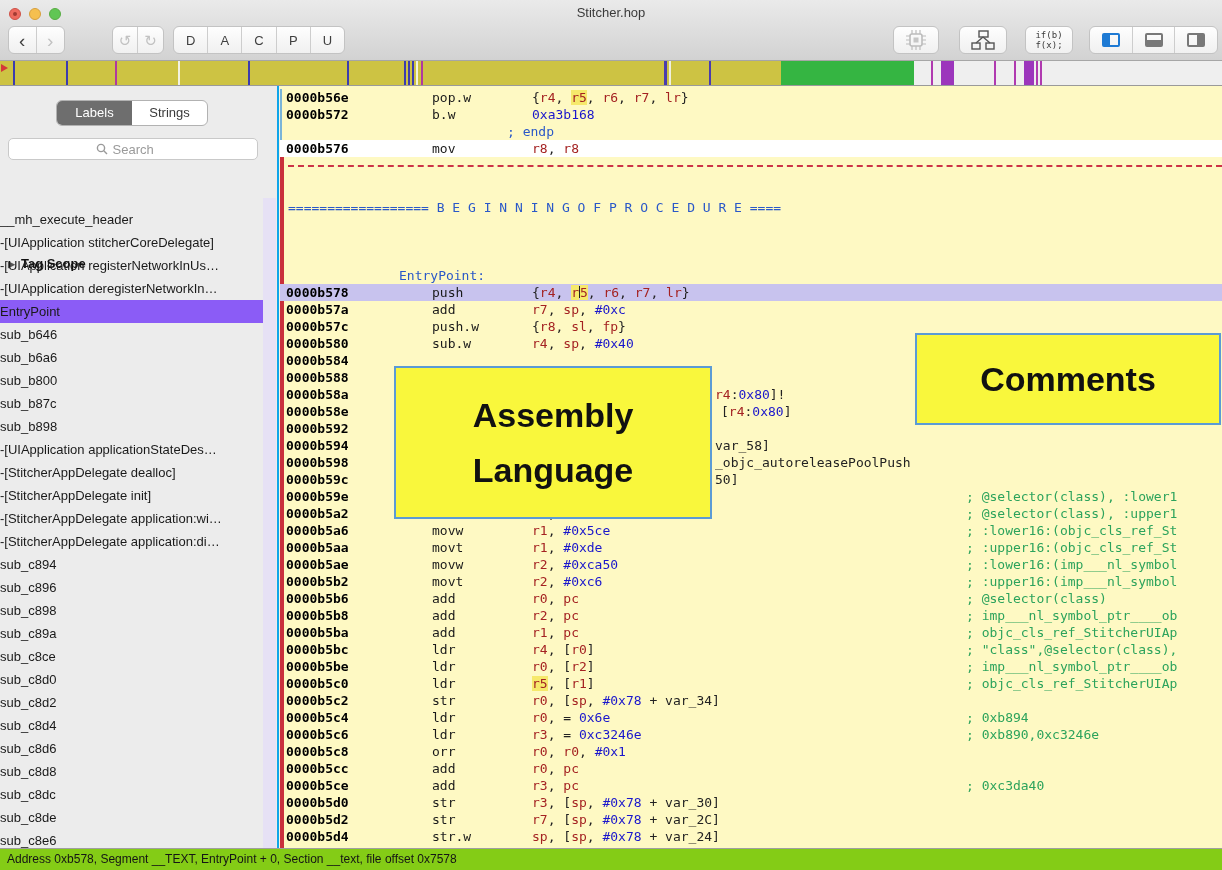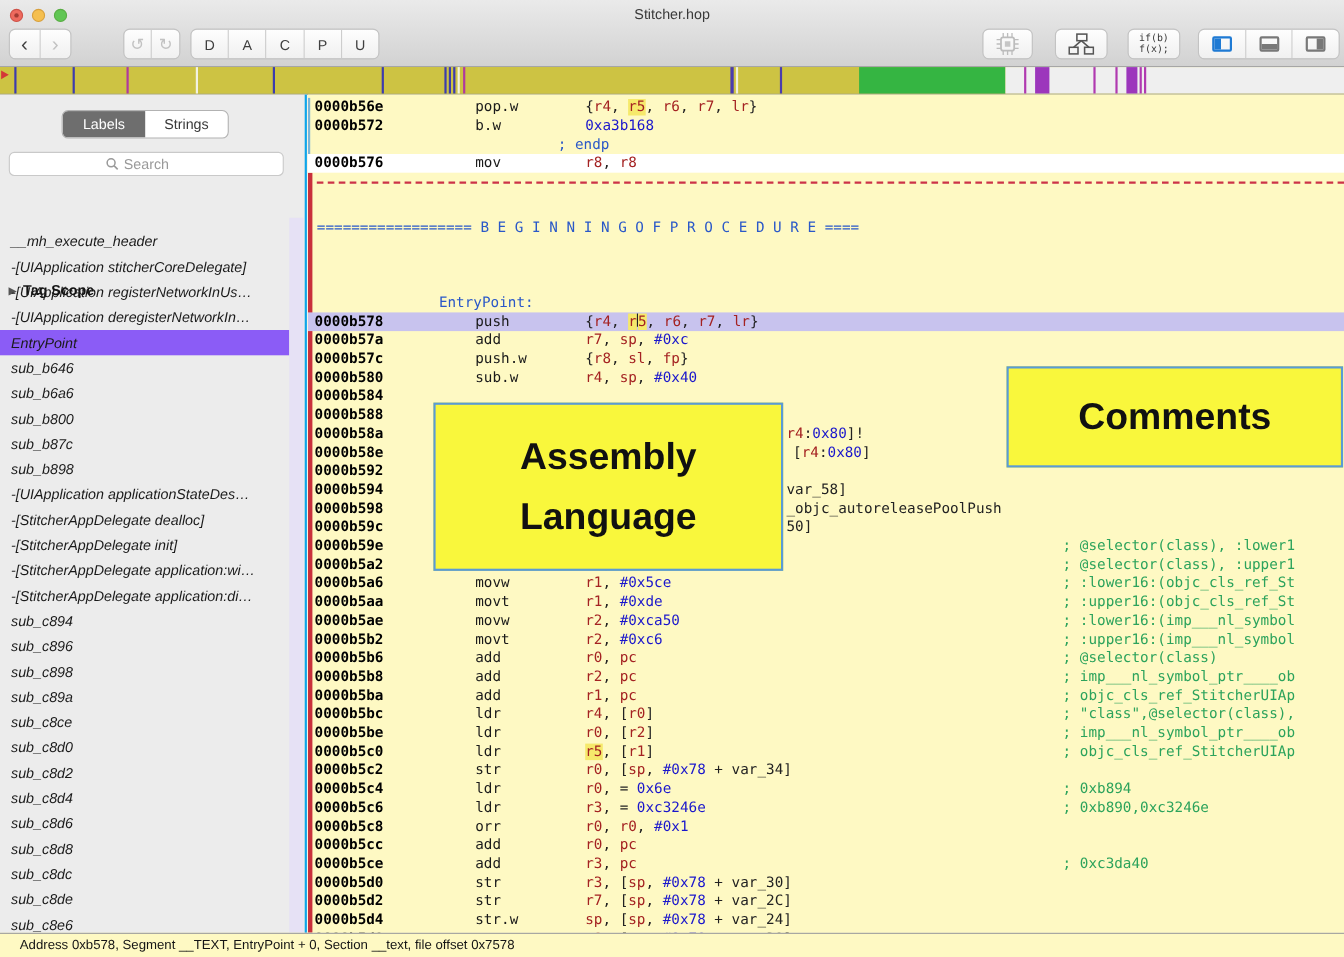--- a/index.html
+++ b/index.html
@@ -49,21 +49,21 @@
   .search { position:absolute; left:8px; top:52px; width:250px; height:22px; border:1px solid #c9c9c9;
     border-radius:5px; background:#fff; display:flex; align-items:center; justify-content:center; gap:5px; }
   .search svg { flex:0 0 auto; }
   .search input { border:none; outline:none; width:58px; font-size:13px; color:#333; background:transparent;
     font-family:"Liberation Sans",sans-serif; }
   .search input::placeholder { color:#9a9a9a; }
   .tagscope { position:absolute; left:8px; top:170px; font-size:13px; font-weight:bold; color:#111;
     display:flex; align-items:center; gap:6px; }
   .tagscope .tri { font-size:9px; color:#555; }
   .symlist { position:absolute; left:0; right:14px; top:122px; bottom:0; font-size:13px; color:#1a1a1a; }
-  .symitem { height:23px; line-height:23px; padding-left:10px; white-space:nowrap; overflow:hidden;font-style:italic; }
+  .symitem { height:23px; line-height:23px; padding-left:0; white-space:nowrap; overflow:hidden; }
   .symitem.selected { background:#8b5cf6; }
   .scrollstrip { position:absolute; right:1px; top:112px; bottom:0; width:13px; background:#e6e1f5; }
 
   
   .codepane { position:absolute; top:86px; left:280px; right:0; bottom:22px; background:#fef9c3; overflow:hidden; }
   .blueline { position:absolute; left:0; top:3px; width:2px; height:51px; background:#7ab4d8; }
   .redline  { position:absolute; left:0; top:71px; width:4px; bottom:0; background:#c9303c; }
   .rows { position:absolute; inset:0; padding-top:3px; font-family:"DejaVu Sans Mono",monospace; font-size:13px; }
   .crow { position:relative; height:17px; line-height:17px; white-space:nowrap; }
   .crow.bg-white { background:#fff; }
@@ -81,22 +81,22 @@
   .sepline { margin:8px 0 0 8px; border-top:2px dashed #cc3348; }
 
   
   .anno { position:absolute; background:#f9f73c; border:2px solid #5b9bd5; color:#111;
     display:flex; flex-direction:column; align-items:center; justify-content:center;
     font-weight:bold; font-family:"Liberation Sans",sans-serif; z-index:5; }
   .anno-asm { left:394px; top:334px; width:318px; height:153px; font-size:34px; gap:16px;margin-top:32px; }
   .anno-cmt { left:915px; top:333px; width:306px; height:92px; font-size:34px; }
 
   
-  .statusbar { position:absolute; left:0; right:0; bottom:0; height:22px; background:#fef9c3;
-    border-top:1px solid #9f9f9f; font-size:12px; line-height:20px; padding-left:18px; color:#151515; }
+  .statusbar { position:absolute; left:0; right:0; bottom:0; height:22px; background:#84cc16;
+    border-top:1px solid #9f9f9f; font-size:12px; line-height:20px; padding-left:7px; color:#151515; }
 </style>
 </head>
 <body>
 
 <div class="window">
 
   <div class="titlebar">
     <div class="traffic">
       <div class="tl tl-red"></div>
       <div class="tl tl-yellow"></div>

